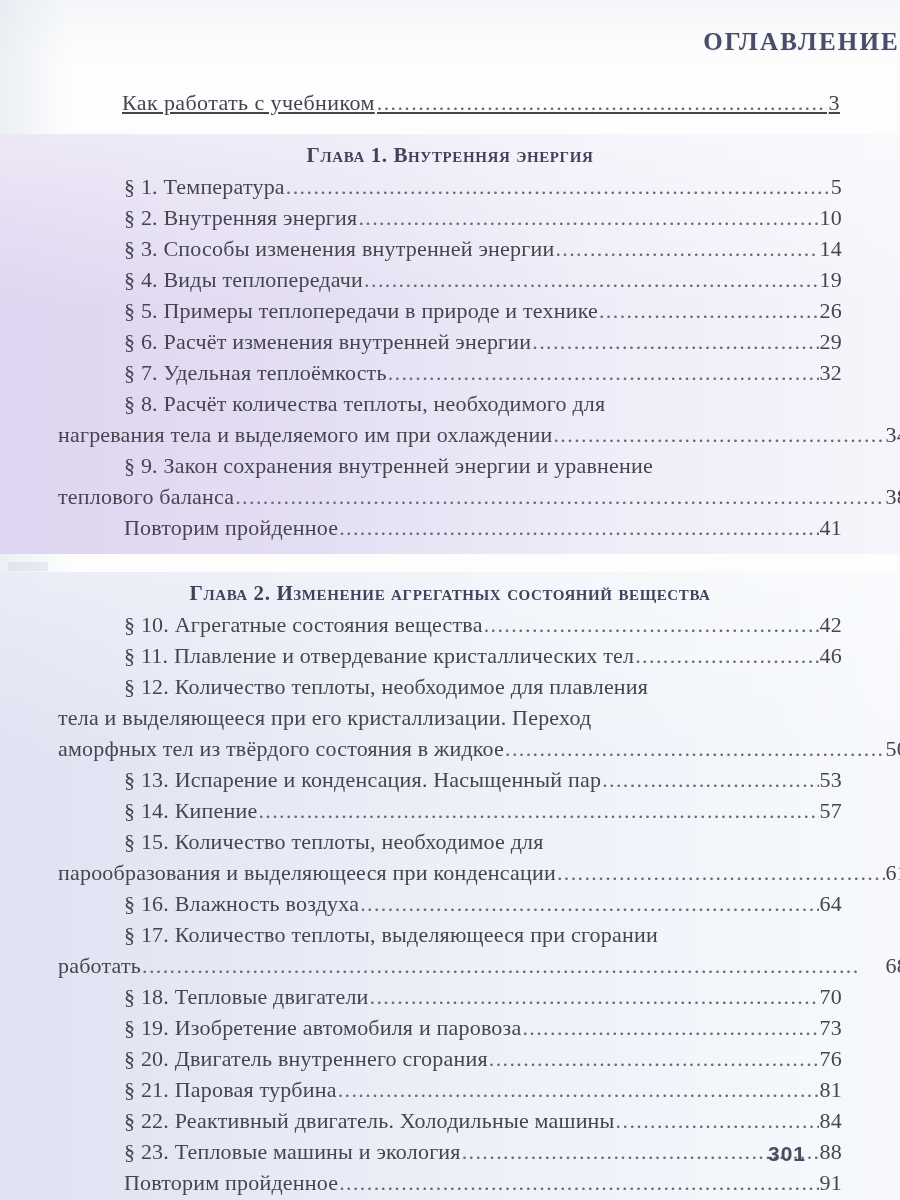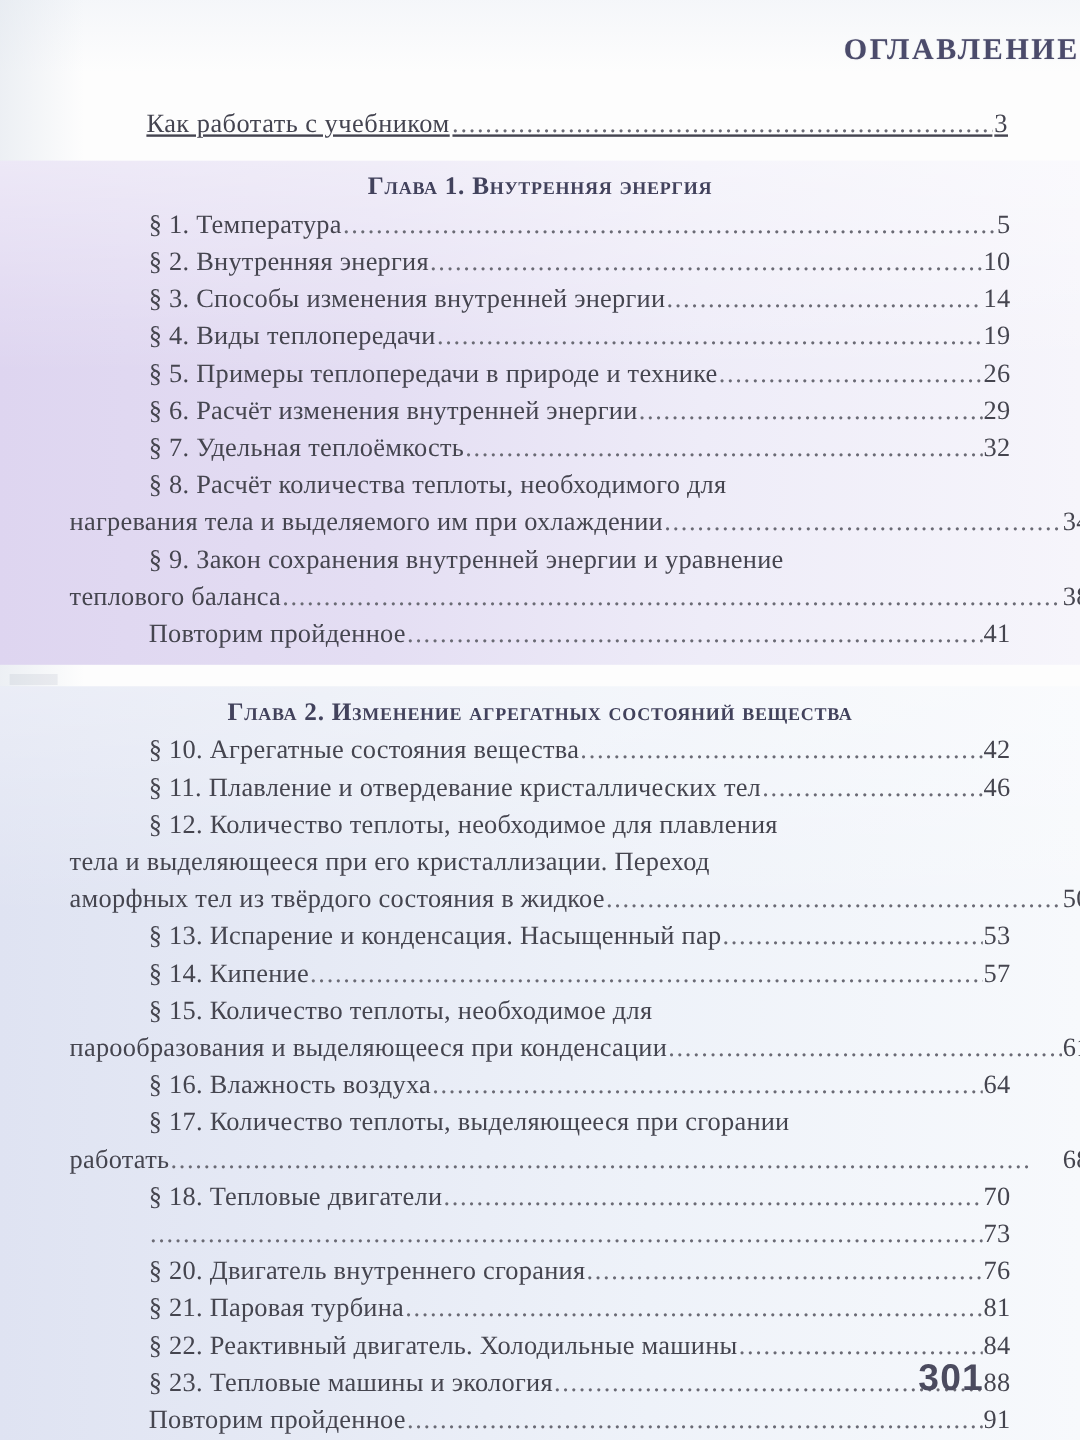--- a/index.html
+++ b/index.html
@@ -119,25 +119,25 @@
   .intro-row .leader {
     flex: 1 1 auto; overflow: hidden; white-space: nowrap;
     letter-spacing: 1.4px; color: #6a6a74; margin: 0 2px;
   }
   .intro-row .leader::after {
     content: "........................................................................................................";
   }
 
   .folio {
     position: absolute;
-    right: 80px;
+    right: 94px;
     bottom: 34px;
     font-family: "Liberation Sans", "DejaVu Sans", sans-serif;
     font-weight: bold;
-    font-size: 31px;
+    font-size: 21px;
     letter-spacing: 1px;
     color: #4b4b5f;
   }
 
   
   .bleed {
     position: absolute;
     left: 8px;
     top: 250px;
     width: 40px;
@@ -325,20 +325,21 @@
           </div>
           <div class="entry">
             <div class="row">
               <span class="label">§ 18. Тепловые двигатели</span>
               <span class="leader"></span>
               <span class="pageno">70</span>
             </div>
           </div>
           <div class="entry">
             <div class="row">
+              <span class="label">§ 19. Изобретение автомобиля и паровоза</span>
               <span class="leader"></span>
               <span class="pageno">73</span>
             </div>
           </div>
           <div class="entry">
             <div class="row">
               <span class="label">§ 20. Двигатель внутреннего сгорания</span>
               <span class="leader"></span>
               <span class="pageno">76</span>
             </div>

